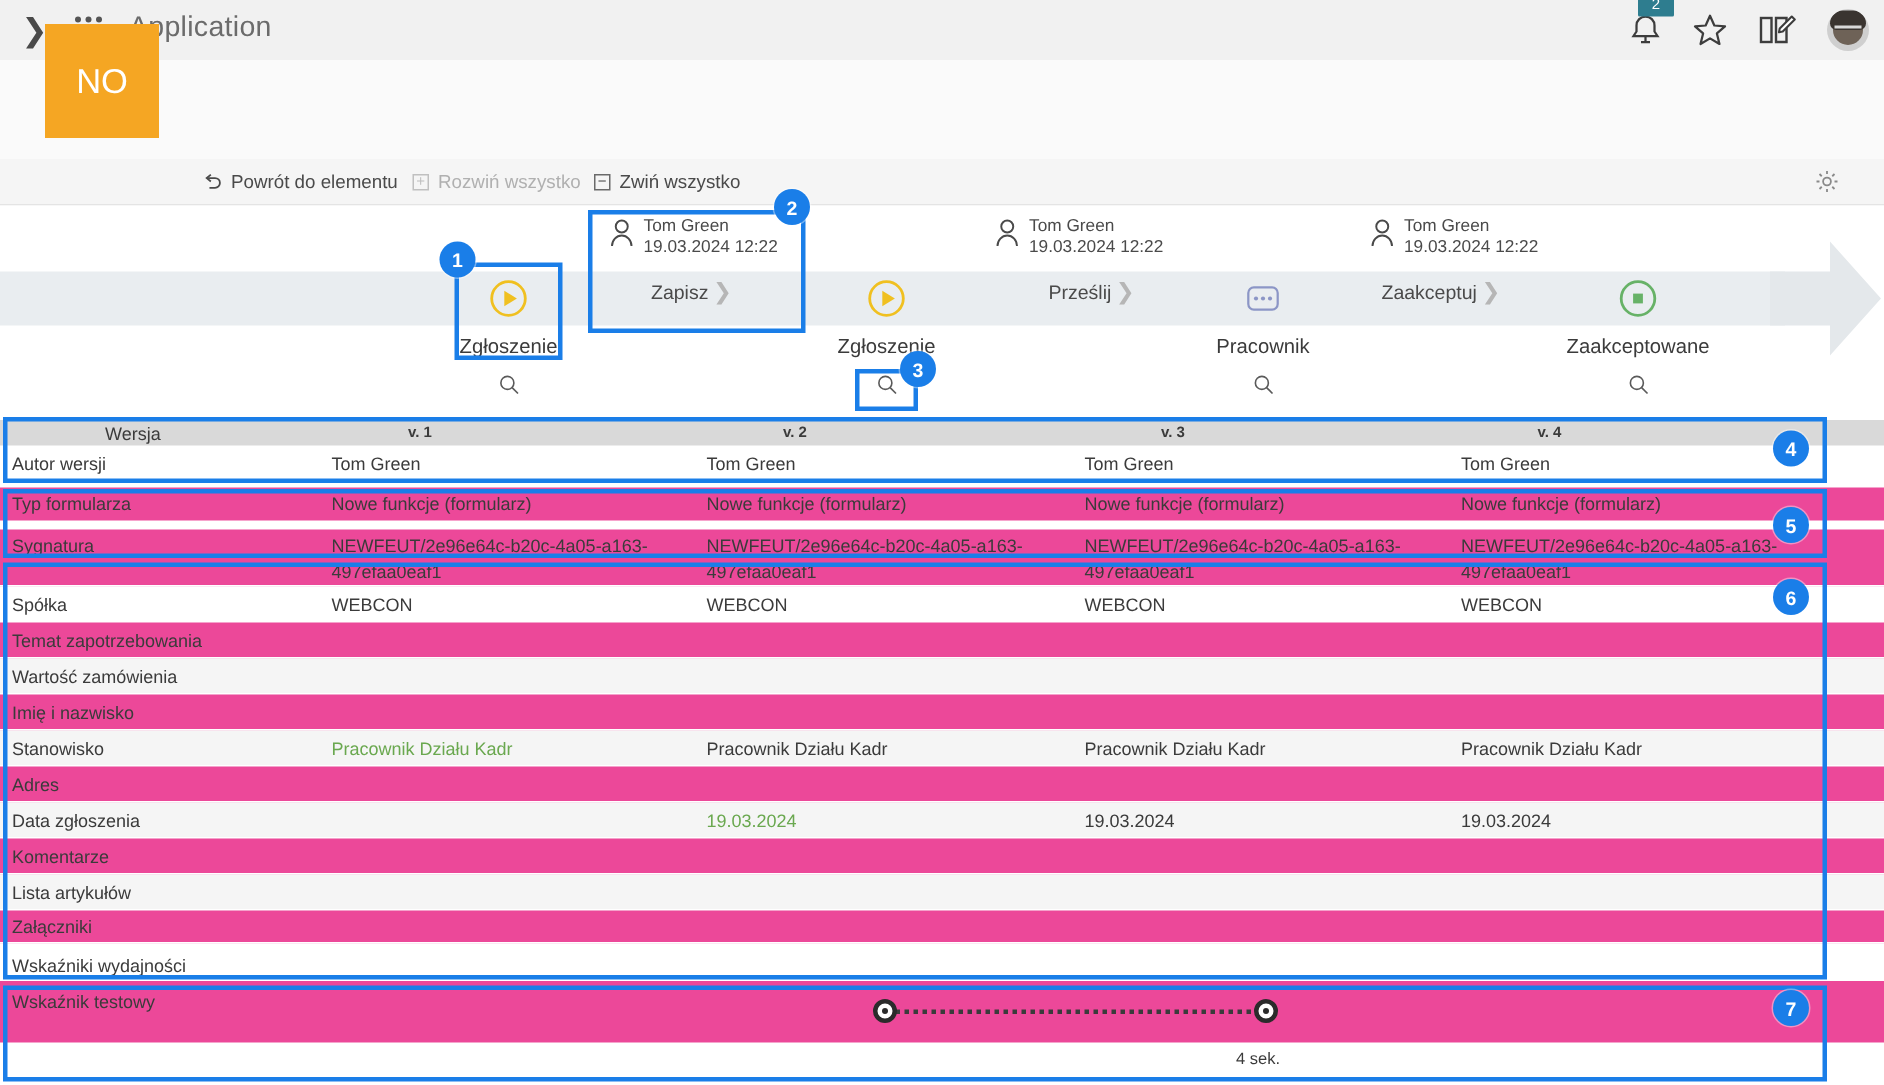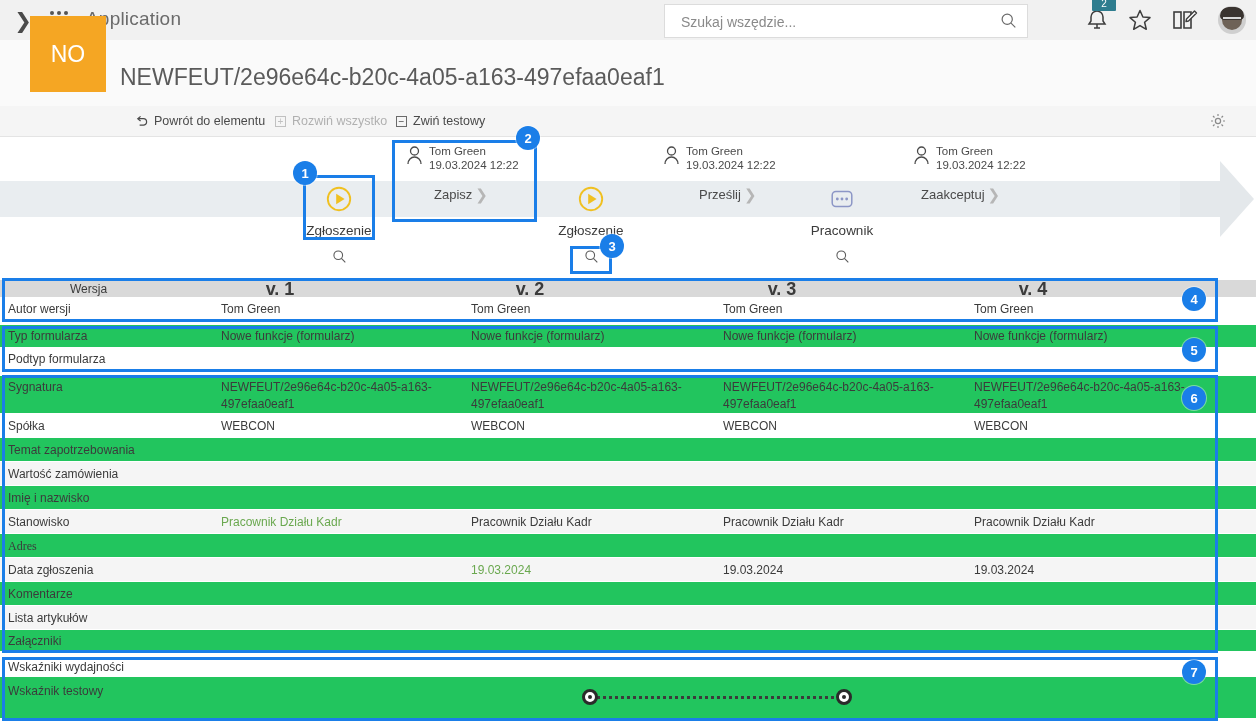--- a/index.html
+++ b/index.html
@@ -53,28 +53,28 @@
   .wf-action{position:absolute;top:50px;font-size:13px;color:#4a4a4a;display:flex;align-items:center;gap:3px;cursor:pointer;white-space:nowrap;}
   .wf-action .chev{color:#b6b6b6;font-size:15px;line-height:1;}
   .wf-icon{position:absolute;top:44px;width:36px;height:36px;display:flex;align-items:center;justify-content:center;}
   .wf-label{position:absolute;top:86px;font-size:13.5px;color:#3b3b3b;white-space:nowrap;text-align:center;}
   .wf-mag{position:absolute;top:108px;width:28px;height:22px;display:flex;align-items:center;justify-content:center;cursor:pointer;}
 
   
   .tbl{position:absolute;left:0;top:280px;width:1256px;}
   .trow{position:relative;width:1256px;box-sizing:border-box;border-bottom:1px solid #ffffff;}
   .trow.hdr{background:#d9d9d9;height:18px;}
-  .trow.shade{background:#22c55e;}
+  .trow.shade{background:#ec4899;}
   .trow.lite{background:#f5f5f5;}
   .trow.white{background:#ffffff;}
   .cellL{position:absolute;left:8px;top:0;font-size:12px;color:#3b3b3b;line-height:inherit;white-space:nowrap;}
   .cellV{position:absolute;top:0;font-size:12px;color:#3b3b3b;line-height:inherit;white-space:pre-line;}
   .cellV.green{color:#6aa84f;}
   .trow.hdr .cellL{color:#3b3b3b;font-size:12px;}
-  .vhdr{position:absolute;top:0;font-size:18px;font-weight:bold;color:#3b3b3b;text-align:center;}
+  .vhdr{position:absolute;top:0;font-size:10px;font-weight:bold;color:#3b3b3b;text-align:center;}
 
   .sep-white{position:absolute;left:0;width:1256px;height:6px;background:#ffffff;}
 
   
   .slider{position:absolute;top:12px;height:16px;}
   .sl-line{position:absolute;left:10px;top:7px;width:248px;height:0;border-top:3px dotted #3b3b3b;}
   .sl-knob{position:absolute;top:0;width:16px;height:16px;border-radius:50%;background:#fff;border:3px solid #2b2b2b;box-sizing:border-box;cursor:pointer;}
   .sl-knob i{position:absolute;left:3px;top:3px;width:4px;height:4px;border-radius:50%;background:#2b2b2b;}
   .sl-cap{position:absolute;top:30px;font-size:11px;color:#3b3b3b;}
 
@@ -95,27 +95,20 @@
         <i></i>
         <i></i>
         <i></i>
         <i></i>
         <i></i>
         <i></i>
         <i></i>
     </div>
     <div class="tb-title">Application</div>
 
-    <div class="searchbox">
-      <input type="text" placeholder="Szukaj wszędzie..." style="">
-      <svg class="search-ico" viewBox="0 0 20 20">
-        <circle cx="8.5" cy="8.5" r="6" fill="none" stroke="#6a6a6a" stroke-width="1.4"></circle>
-        <line x1="13" y1="13" x2="18" y2="18" stroke="#6a6a6a" stroke-width="1.4"></line>
-      </svg>
-    </div>
 
     <div class="tb-icons">
       <div class="ic" style="width:22px;height:24px;">
         <span class="badge-count">2</span>
         <svg viewBox="0 0 22 24" width="22" height="24">
           <path d="M5 13 V9 a6 6 0 0 1 12 0 v4 l2 3 H3 z" fill="none" stroke="#3d3d3d" stroke-width="1.5"></path>
           <path d="M11 16 v4 M8 20 h6" stroke="#3d3d3d" stroke-width="1.5" fill="none"></path>
         </svg>
       </div>
       <div class="ic" style="width:24px;height:24px;">
@@ -133,37 +126,36 @@
       <div class="ic avatar">
         <div class="face"></div>
         <div class="hair"></div>
         <div class="glass"></div>
       </div>
     </div>
   </div>
 
   <div class="dochead"></div>
   <div class="nobox">NO</div>
-  <div class="doctitle">NEWFEUT/2e96e64c-b20c-4a05-a163-497efaa0eaf1</div>
 
   <div class="toolbar">
     <div class="tbtn" style="left:135px;justify-content:space-between;">
       <svg width="13" height="13" viewBox="0 0 14 14">
         <path d="M4 4 H9 a3.5 3.5 0 0 1 0 7 H5" fill="none" stroke="#4a4a4a" stroke-width="1.3"></path>
         <path d="M6 1.5 L3 4 L6 6.5" fill="none" stroke="#4a4a4a" stroke-width="1.3"></path>
       </svg>
       <span>Powrót do elementu</span>
     </div>
     <div class="tbtn dis" style="left:275px;">
       <span class="sq">+</span>
       <span>Rozwiń wszystko</span>
     </div>
     <div class="tbtn" style="left:396px;">
       <span class="sq">−</span>
-      <span>Zwiń testowy</span>
+      <span>Zwiń wszystko</span>
     </div>
     <svg class="gear" viewBox="0 0 16 16">
       <circle cx="8" cy="8" r="2.6" fill="none" stroke="#8a8a8a" stroke-width="1.2"></circle>
       <path d="M8 1 v2 M8 13 v2 M1 8 h2 M13 8 h2 M3 3 l1.5 1.5 M11.5 11.5 L13 13 M13 3 l-1.5 1.5 M4.5 11.5 L3 13" stroke="#8a8a8a" stroke-width="1.2" fill="none"></path>
     </svg>
   </div>
 
   <div class="wf">
     <div class="wf-stripe"></div>
     <svg class="wf-arrow" viewBox="0 0 76 86">
@@ -264,20 +256,35 @@
           <span>Tom Green</span><br>
           <span>19.03.2024 12:22</span>
         </div>
       </div>
       <div class="wf-action" style="left:16px;">
         <span>Zaakceptuj</span>
         <span class="chev">❯</span>
       </div>
     </div>
 
+    <div class="wf-step" style="left:1056px;width:72px;">
+      <div class="wf-icon" style="left:18px;">
+        <svg viewBox="0 0 30 30" width="28" height="28">
+          <circle cx="15" cy="15" r="12" fill="none" stroke="#67b267" stroke-width="2"></circle>
+          <rect x="11.5" y="11.5" width="7" height="7" fill="#67b267"></rect>
+        </svg>
+      </div>
+      <div class="wf-label" style="left:-40px;width:152px;">Zaakceptowane</div>
+      <div class="wf-mag" style="left:22px;">
+        <svg viewBox="0 0 18 18" width="15" height="15">
+          <circle cx="7.5" cy="7.5" r="5.2" fill="none" stroke="#5a5a5a" stroke-width="1.3"></circle>
+          <line x1="11.3" y1="11.3" x2="16" y2="16" stroke="#5a5a5a" stroke-width="1.3"></line>
+        </svg>
+      </div>
+    </div>
   </div>
 
   <div class="tbl">
 
     <div class="trow hdr" style="height:18px;line-height:18px;">
       <div class="cellL" style="left:70px;line-height:18px;">Wersja</div>
       <div class="vhdr" style="left:220px;width:120px;line-height:18px;">v. 1</div>
       <div class="vhdr" style="left:470px;width:120px;line-height:18px;">v. 2</div>
       <div class="vhdr" style="left:722px;width:120px;line-height:18px;">v. 3</div>
       <div class="vhdr" style="left:973px;width:120px;line-height:18px;">v. 4</div>
@@ -294,27 +301,20 @@
     <div class="sep-white" style="position:relative;height:5px;"></div>
 
     <div class="trow shade" style="height:23px;line-height:23px;">
       <div class="cellL" style="line-height:23px;">Typ formularza</div>
       <div class="cellV" style="left:221px;line-height:23px;">Nowe funkcje (formularz)</div>
       <div class="cellV" style="left:471px;line-height:23px;">Nowe funkcje (formularz)</div>
       <div class="cellV" style="left:723px;line-height:23px;">Nowe funkcje (formularz)</div>
       <div class="cellV" style="left:974px;line-height:23px;">Nowe funkcje (formularz)</div>
     </div>
 
-    <div class="trow white" style="height:23px;line-height:23px;">
-      <div class="cellL" style="line-height:23px;">Podtyp formularza</div>
-      <div class="cellV" style="left:221px;line-height:23px;"></div>
-      <div class="cellV" style="left:471px;line-height:23px;"></div>
-      <div class="cellV" style="left:723px;line-height:23px;"></div>
-      <div class="cellV" style="left:974px;line-height:23px;"></div>
-    </div>
 
     <div class="sep-white" style="position:relative;height:5px;"></div>
 
     <div class="trow shade" style="height:38px;line-height:17px;padding-top:3px;">
       <div class="cellL" style="top:3px;line-height:17px;">Sygnatura</div>
       <div class="cellV" style="left:221px;top:3px;line-height:17px;">NEWFEUT/2e96e64c-b20c-4a05-a163-
 497efaa0eaf1</div>
       <div class="cellV" style="left:471px;top:3px;line-height:17px;">NEWFEUT/2e96e64c-b20c-4a05-a163-
 497efaa0eaf1</div>
       <div class="cellV" style="left:723px;top:3px;line-height:17px;">NEWFEUT/2e96e64c-b20c-4a05-a163-
@@ -347,21 +347,21 @@
     </div>
 
     <div class="trow lite" style="height:24px;line-height:24px;">
       <div class="cellL" style="line-height:24px;">Stanowisko</div>
       <div class="cellV green" style="left:221px;line-height:24px;">Pracownik Działu Kadr</div>
       <div class="cellV" style="left:471px;line-height:24px;">Pracownik Działu Kadr</div>
       <div class="cellV" style="left:723px;line-height:24px;">Pracownik Działu Kadr</div>
       <div class="cellV" style="left:974px;line-height:24px;">Pracownik Działu Kadr</div>
     </div>
 
-    <div class="trow shade" style="height:24px;line-height:24px;font-family:Liberation Serif, serif;">
+    <div class="trow shade" style="height:24px;line-height:24px;">
       <div class="cellL" style="line-height:24px;">Adres</div>
       <div class="cellV" style="left:221px;line-height:24px;"></div>
     </div>
 
     <div class="trow lite" style="height:24px;line-height:24px;">
       <div class="cellL" style="line-height:24px;">Data zgłoszenia</div>
       <div class="cellV" style="left:221px;line-height:24px;"></div>
       <div class="cellV green" style="left:471px;line-height:24px;">19.03.2024</div>
       <div class="cellV" style="left:723px;line-height:24px;">19.03.2024</div>
       <div class="cellV" style="left:974px;line-height:24px;">19.03.2024</div>

